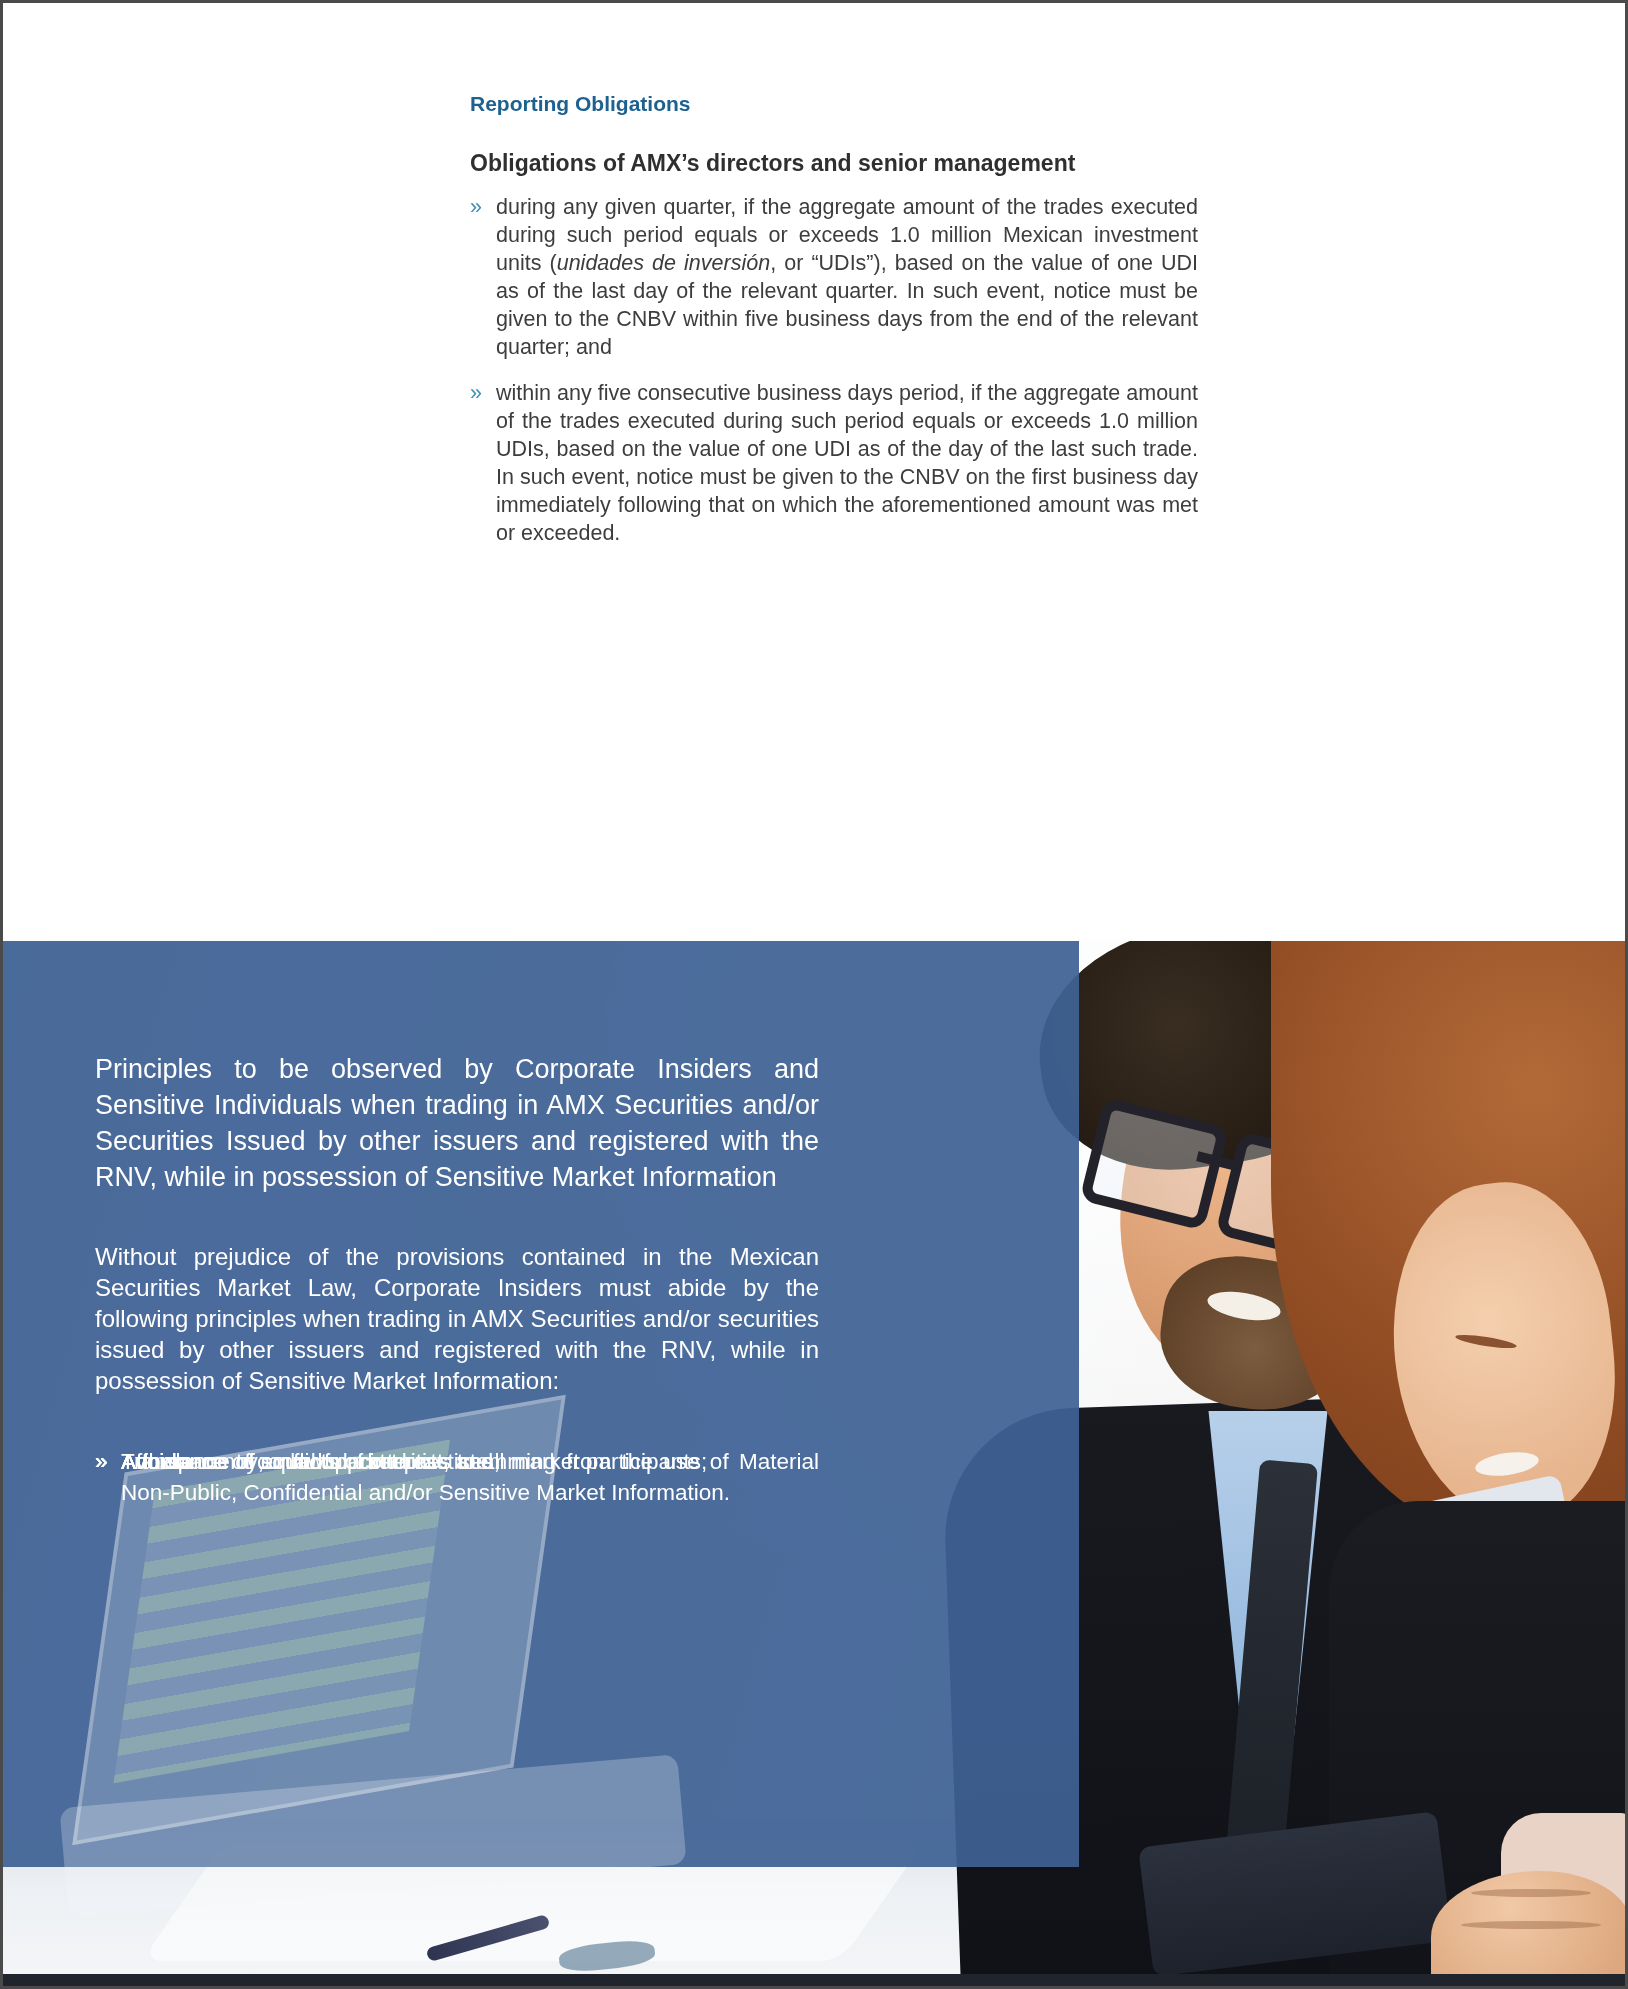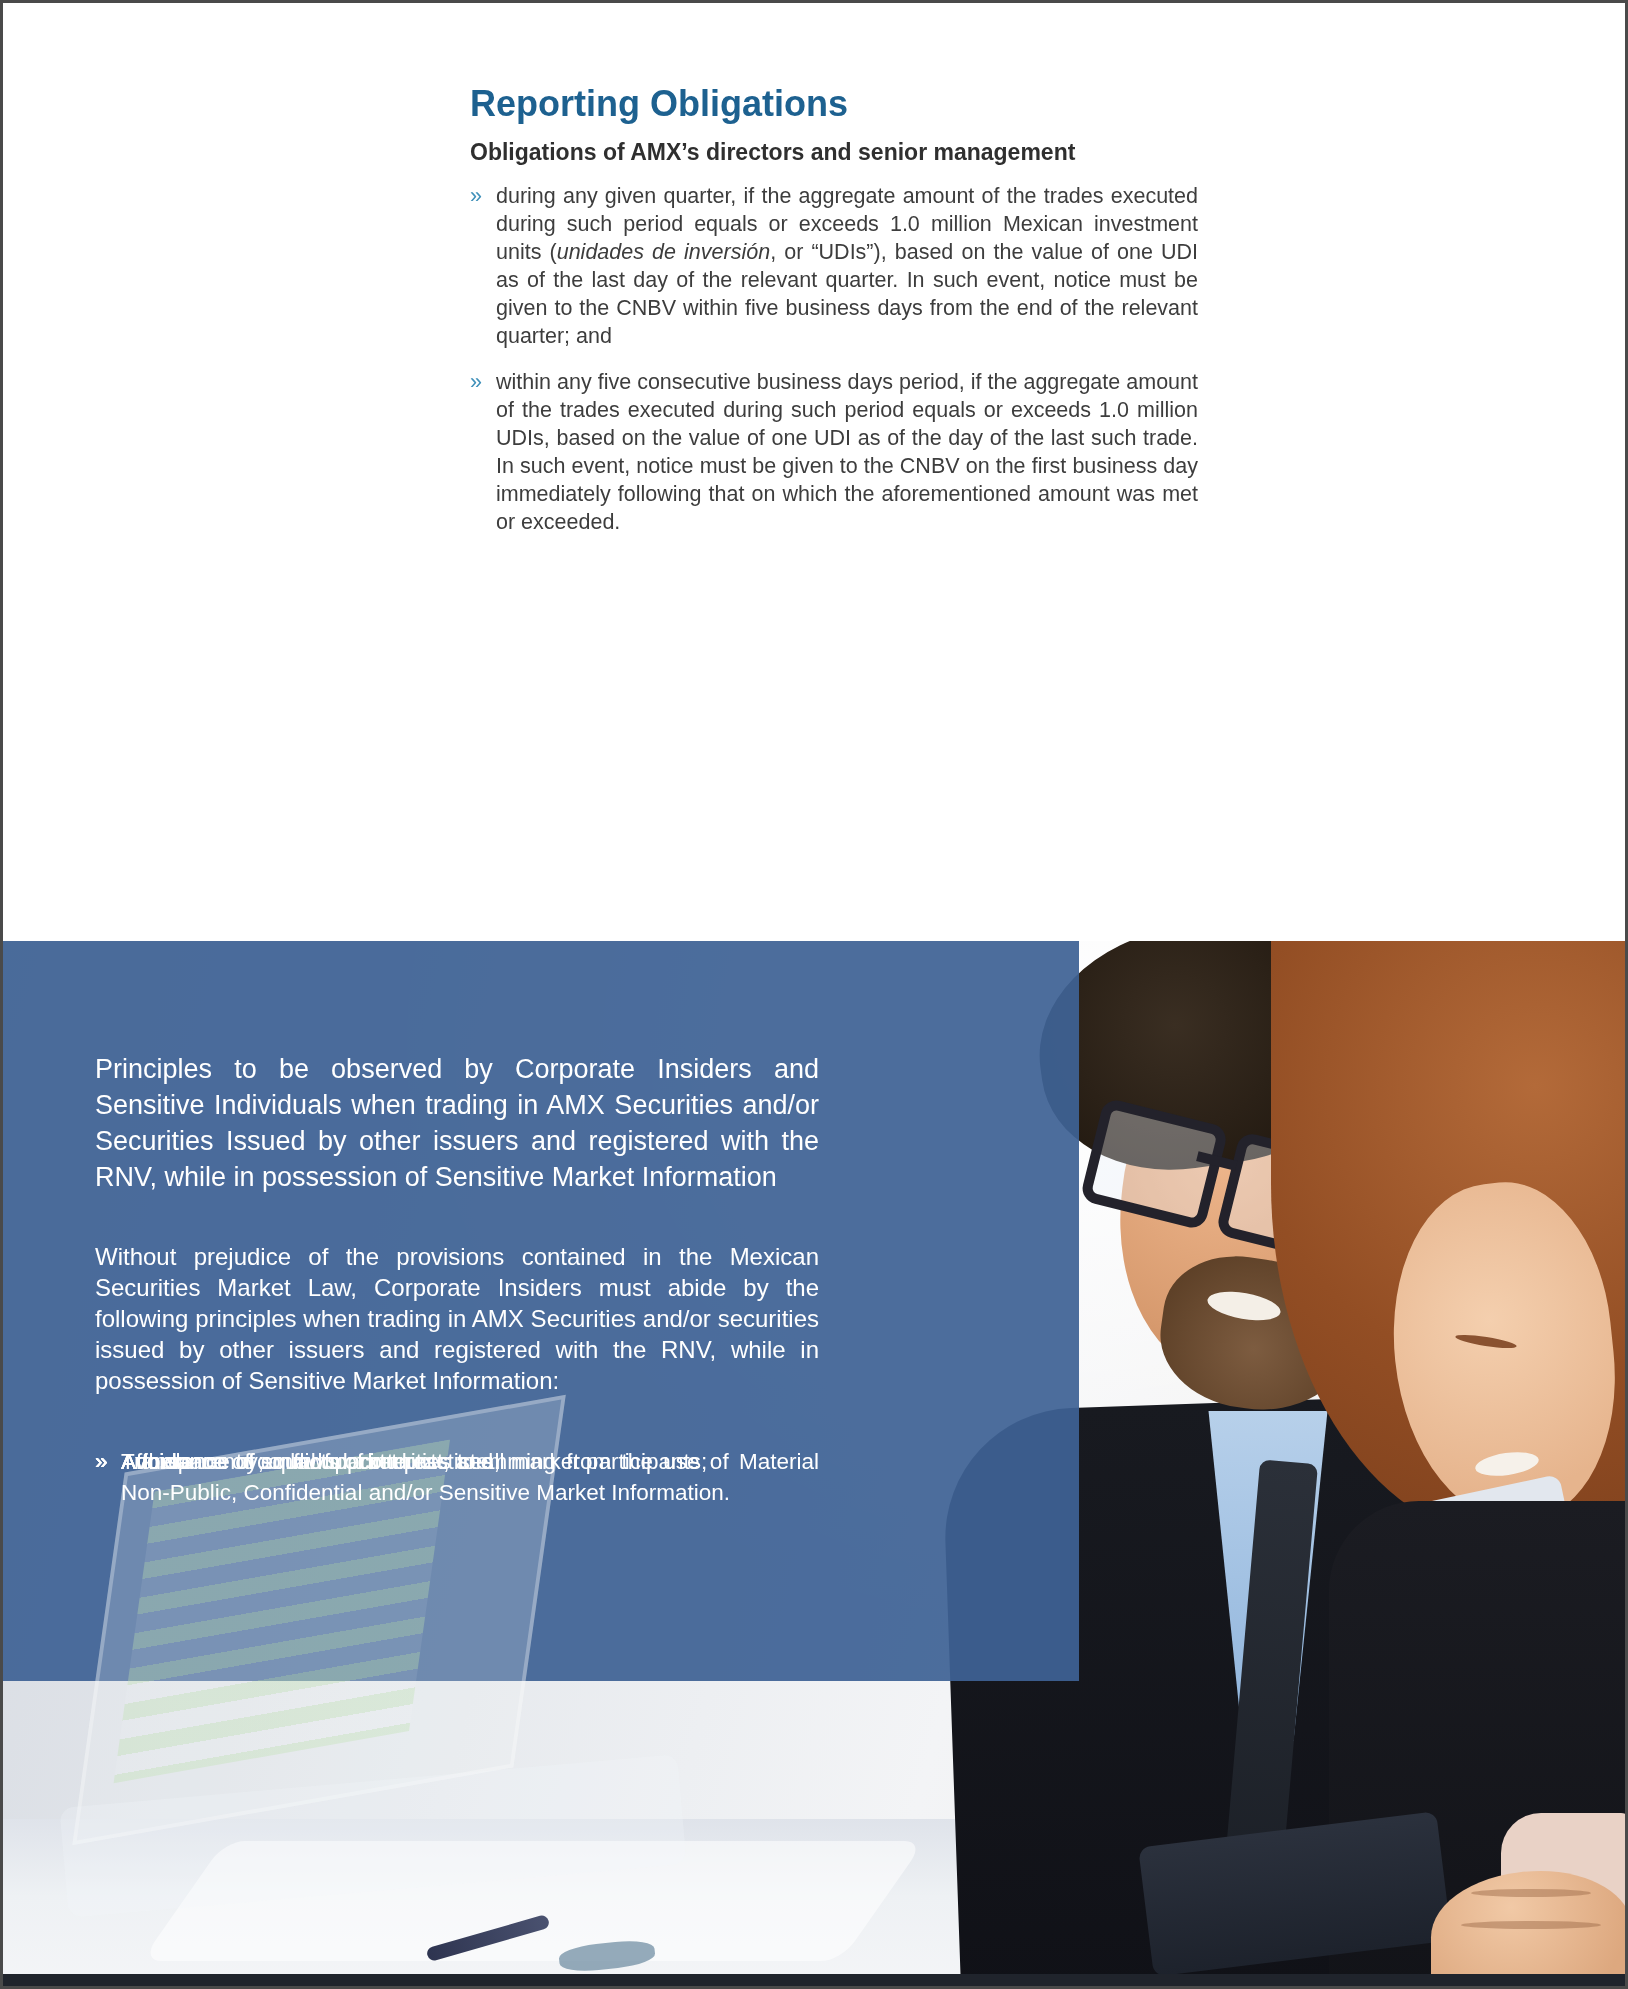--- a/index.html
+++ b/index.html
@@ -3,21 +3,21 @@
 <meta charset="utf-8">
 <style>
   html,body{margin:0;padding:0;background:#888;}
   .page{
     position:relative;width:1628px;height:1989px;margin:0 auto;
     background:#ffffff;box-sizing:border-box;border:3px solid #4a4a4a;
     overflow:hidden;font-family:"Liberation Sans",sans-serif;
   }
   
   .top-content{position:absolute;left:467px;top:84px;width:728px;color:#3d3d3d;}
-  .doc-title{font-size:36px;line-height:34px;font-weight:600;color:#1d6190;margin:0 0 17px 0;}
+  .doc-title{font-size:21px;line-height:34px;font-weight:600;color:#1d6190;margin:0 0 28px 0;}
   .doc-subtitle{font-size:23px;line-height:28px;font-weight:700;color:#2f2f2f;margin:0 0 16px 0;}
   .doc-notice{font-size:22px;line-height:27px;font-style:italic;color:#3d3d3d;margin:0 0 12px 0;display:block;}
   .doc-intro{font-size:21.5px;line-height:28px;text-align:justify;margin:0 0 18px 0;}
   ul.doc-bullets{list-style:none;margin:0;padding:0;}
   ul.doc-bullets li{position:relative;padding-left:26px;margin:0 0 18px 0;
     font-size:21.5px;line-height:28px;text-align:justify;}
   ul.doc-bullets li .marker{position:absolute;left:0;top:0;color:#4191ba;}
   .it{font-style:italic;}
   
   .photo-section{position:absolute;left:0;top:938px;width:1628px;height:1051px;overflow:hidden;
@@ -71,21 +71,21 @@
     background:linear-gradient(180deg,#2b313d 0%,#1d222c 100%);transform:rotate(-7deg);}
   .photo-fingers{left:1428px;top:930px;width:200px;height:121px;border-radius:55% 45% 0 0;
     background:radial-gradient(circle at 40% 30%,#f1c9a6 0%,#dda87f 80%);}
   .finger-line{left:1468px;top:948px;width:120px;height:8px;border-radius:50%;background:rgba(160,110,75,0.5);}
   .finger-line.f2{top:980px;left:1458px;width:140px;}
   .desk-pen{left:422px;top:990px;width:126px;height:14px;border-radius:8px;
     background:linear-gradient(90deg,#2e3450 0%,#4a5270 100%);transform:rotate(-16deg);}
   .desk-item{left:556px;top:1002px;width:96px;height:26px;border-radius:40%;
     background:#5d8096;opacity:.65;transform:rotate(-6deg);}
   
-  .overlay{left:0;top:0;width:1076px;height:740px;background:rgba(62,98,148,0.93);}
+  .overlay{left:0;top:0;width:1076px;height:926px;background:rgba(62,98,148,0.93);}
   .overlay *{position:absolute;}
   .ghost-laptop-screen{left:92px;top:-200px;width:440px;height:350px;
     background:rgba(240,244,248,0.22);border:4px solid rgba(255,255,255,0.28);
     transform:rotate(-10deg) skewX(-18deg);}
   .ghost-rows{left:30px;top:20px;width:300px;height:280px;
     background:repeating-linear-gradient(180deg,rgba(190,225,175,0.35) 0 16px,rgba(255,255,255,0.08) 16px 34px);}
   .ghost-laptop-base{left:60px;top:140px;width:620px;height:110px;border-radius:14px;
     background:rgba(245,248,250,0.26);transform:rotate(-5deg);}
   .ghost-wrap{left:0;top:700px;width:1076px;height:234px;}
   

